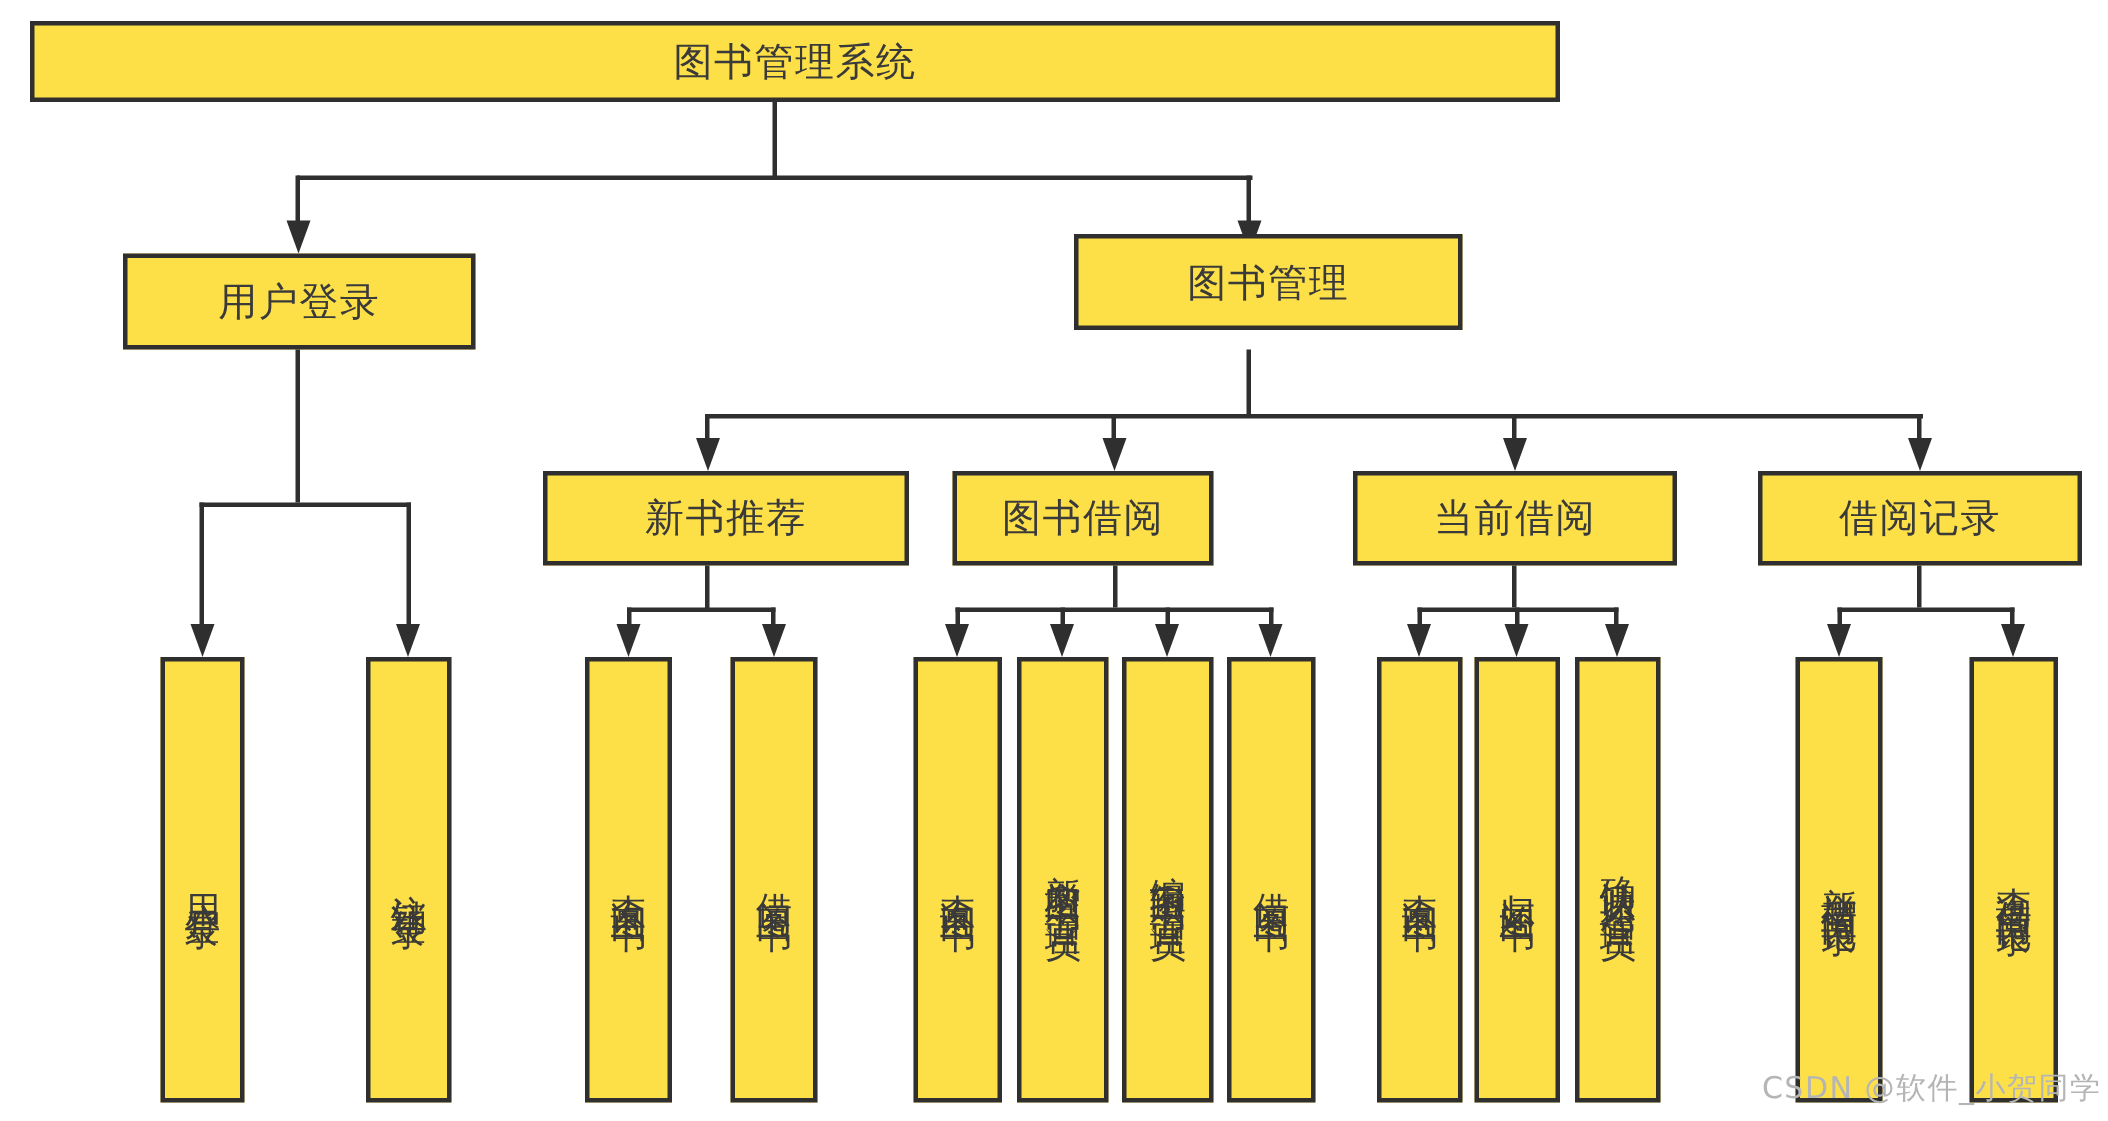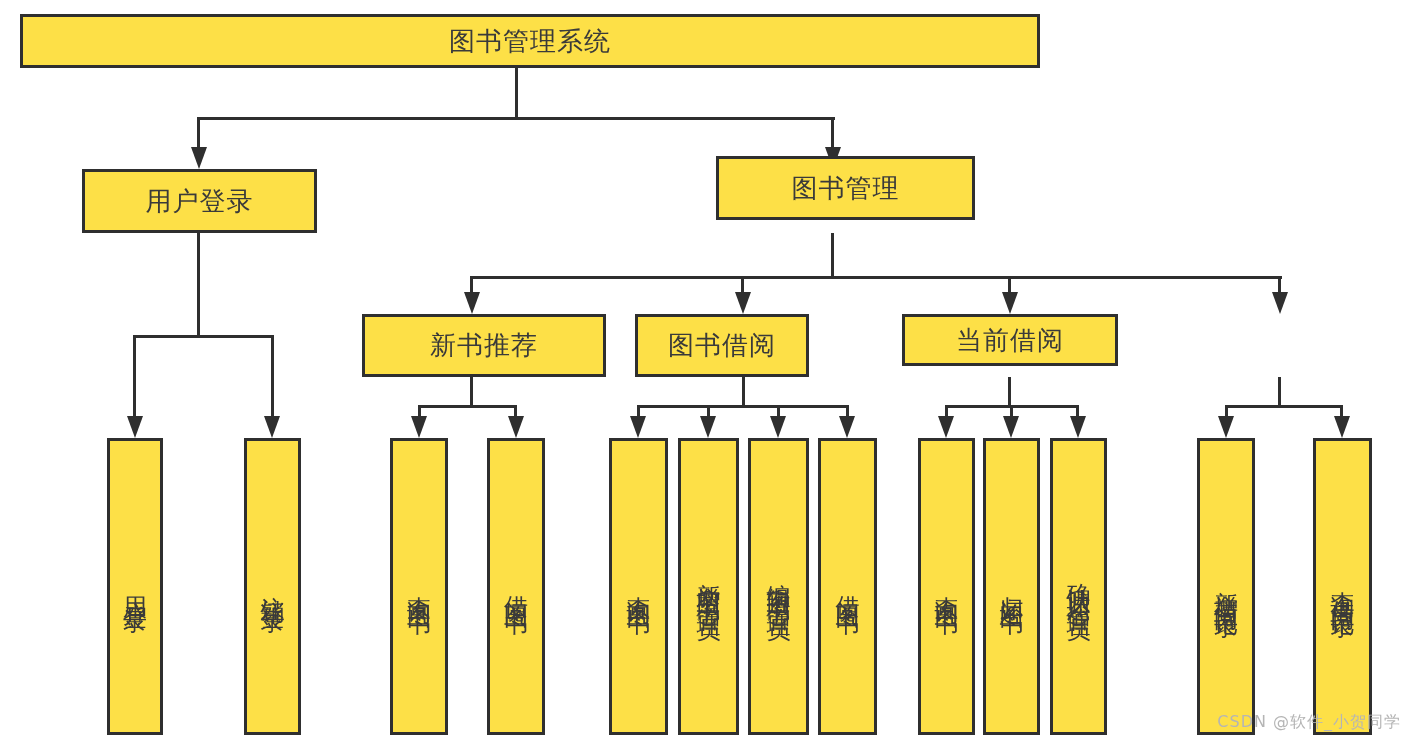--- a/index.html
+++ b/index.html
@@ -47,21 +47,21 @@
     writing-mode: vertical-rl;
     text-orientation: mixed;
     font-size: 24px;
     letter-spacing: 5px;
     line-height: 1;
   }
   .watermark {
     position: absolute;
     top: 712px;
     right: 4px;
-    font-size: 16px;
+    font-size: 20px;
     color: #b5b5b5;
     letter-spacing: 1px;
     white-space: nowrap;
     z-index: 5;
   }
 </style>
 </head>
 <body>
 
 <div class="canvas">
@@ -94,21 +94,22 @@
   <div class="arrow" style="left:464px; top:292px;"></div>
   <div class="line" style="left:741px; top:276px; width:3px; height:18px;"></div>
   <div class="arrow" style="left:735px; top:292px;"></div>
   <div class="line" style="left:1008px; top:276px; width:3px; height:18px;"></div>
   <div class="arrow" style="left:1002px; top:292px;"></div>
   <div class="line" style="left:1278px; top:276px; width:3px; height:18px;"></div>
   <div class="arrow" style="left:1272px; top:292px;"></div>
 
   <div class="box h" style="left:362px; top:314px; width:244px; height:63px;">新书推荐</div>
   <div class="box h" style="left:635px; top:314px; width:174px; height:63px;">图书借阅</div>
-  <div class="box h" style="left:902px; top:314px; width:216px; height:52px;">当前借阅</div>
+  <div class="box h" style="left:902px; top:314px; width:216px; height:63px;">当前借阅</div>
+  <div class="box h" style="left:1172px; top:314px; width:216px; height:63px;">借阅记录</div>
 
   <div class="line" style="left:470px; top:377px; width:3px; height:30px;"></div>
   <div class="line" style="left:418px; top:405px; width:99px; height:3px;"></div>
   <div class="line" style="left:418px; top:405px; width:3px; height:13px;"></div>
   <div class="arrow" style="left:411px; top:416px;"></div>
   <div class="line" style="left:514px; top:405px; width:3px; height:13px;"></div>
   <div class="arrow" style="left:508px; top:416px;"></div>
 
   <div class="box v" style="left:390px; top:438px; width:58px; height:297px;">查询图书</div>
   <div class="box v" style="left:487px; top:438px; width:58px; height:297px;">借阅图书</div>

